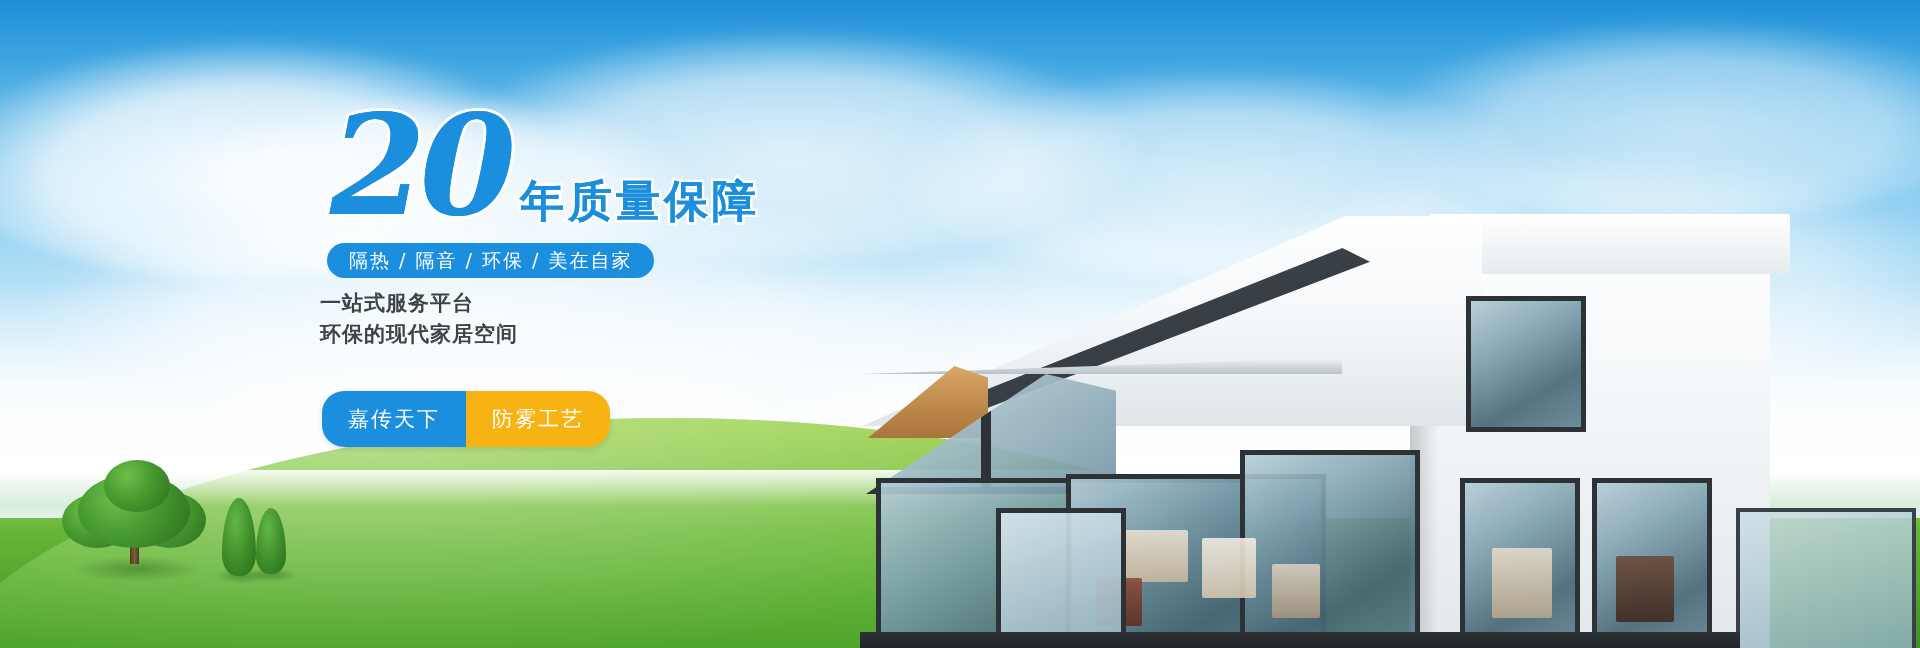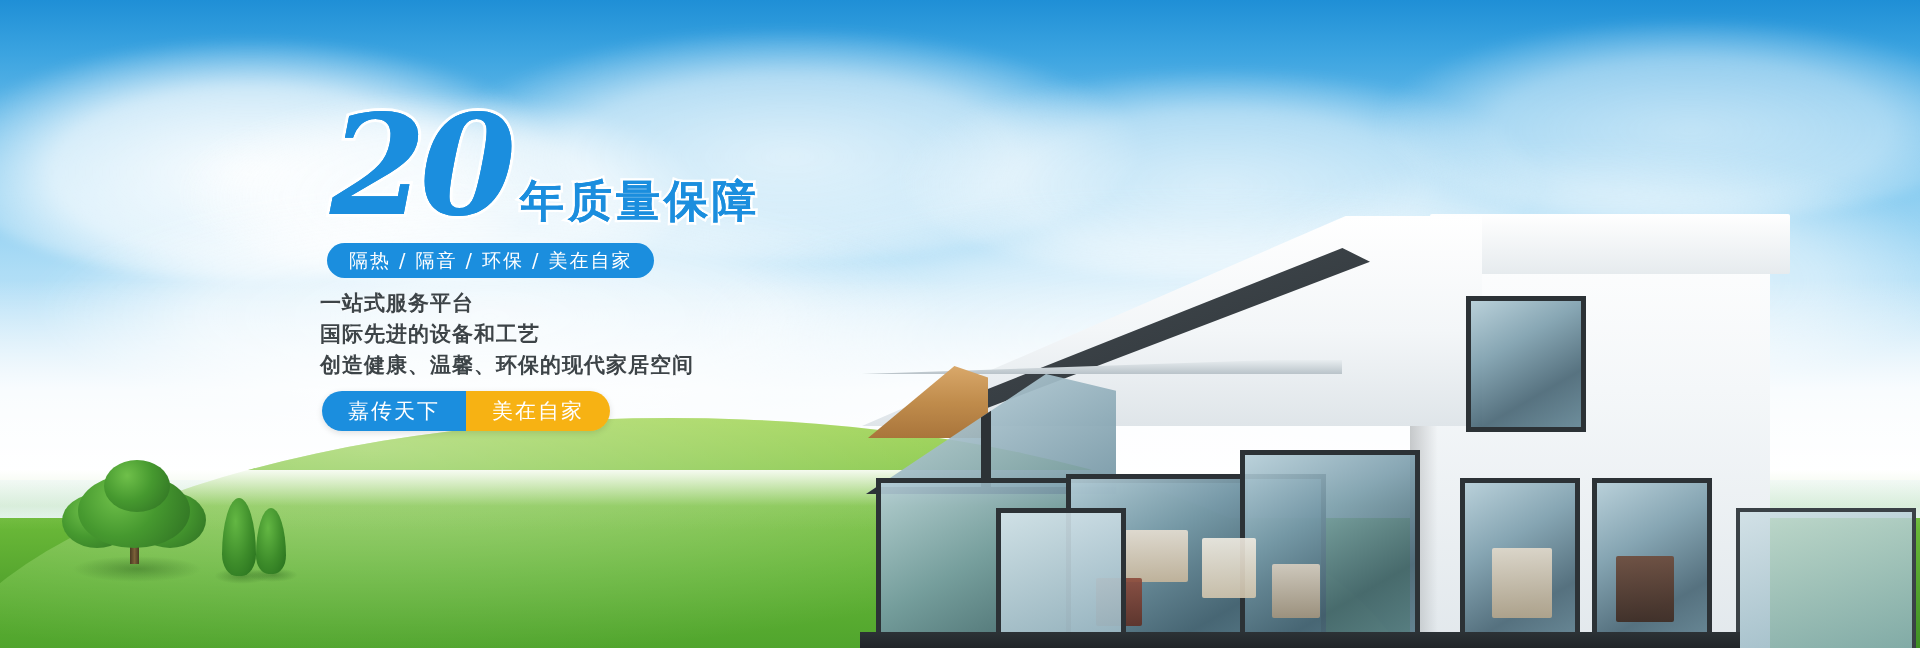--- a/index.html
+++ b/index.html
@@ -223,21 +223,21 @@
     font-size:21px; line-height:31px; color:#3d4448; letter-spacing:1px;
   }
   .lines div { text-shadow:0 1px 2px rgba(255,255,255,.85);font-weight:bold; }
 
   .ctas {
     position:absolute; left:322px; top:391px;
     display:flex; border-radius:22px; overflow:hidden;
     box-shadow:0 2px 6px rgba(0,0,0,.12);
   }
   .cta {
-    height:40px; display:flex; align-items:center; justify-content:center;
+    height:56px; display:flex; align-items:center; justify-content:center;
     padding:8px 26px; color:#fff;
     font-family:"DejaVu Sans", sans-serif; font-size:21px; letter-spacing:2px;
     cursor:pointer;
   }
   .cta-blue   { background:#1b8ede; }
   .cta-orange { background:#f7b213; }
 </style>
 </head>
 <body>
 
@@ -314,23 +314,22 @@
       <span class="brush-inner">20</span>
     </div>
 
     <div class="headline">年质量保障</div>
     <div class="headline-top">年质量保障</div>
 
     <div class="pill">隔热 / 隔音 / 环保 / 美在自家</div>
 
     <div class="lines">
       <div>一站式服务平台</div>
-      <div>国际先进的设备和工艺</div>
-      <div>创造健康、温馨、环保的现代家居空间</div>
+      <div>环保的现代家居空间</div>
     </div>
 
     <div class="ctas">
       <div class="cta cta-blue">嘉传天下</div>
-      <div class="cta cta-orange">美在自家</div>
+      <div class="cta cta-orange">防雾工艺</div>
     </div>
 
   </div>
 </div>
 
 </body></html>

